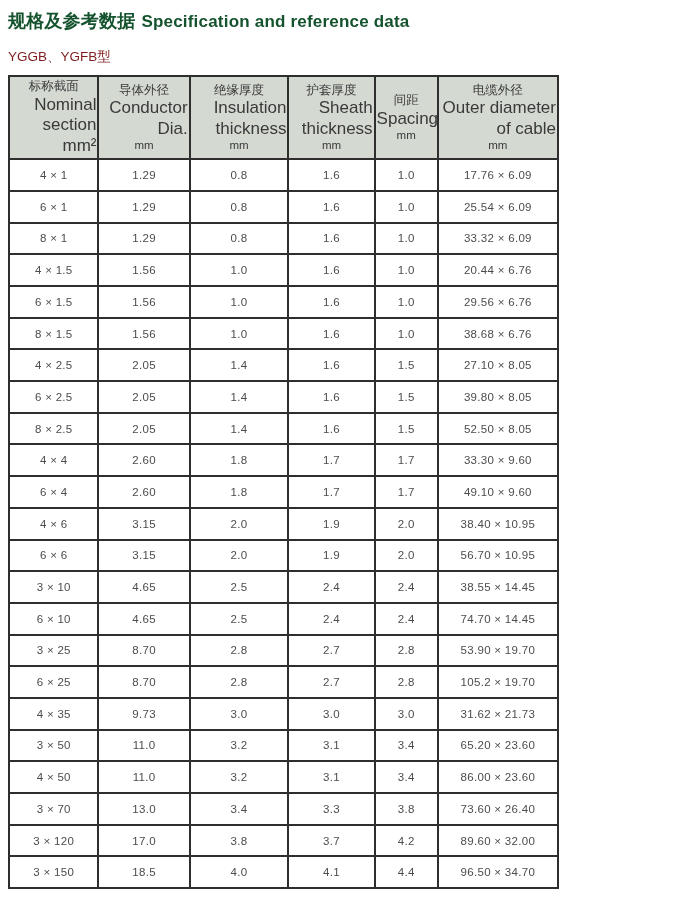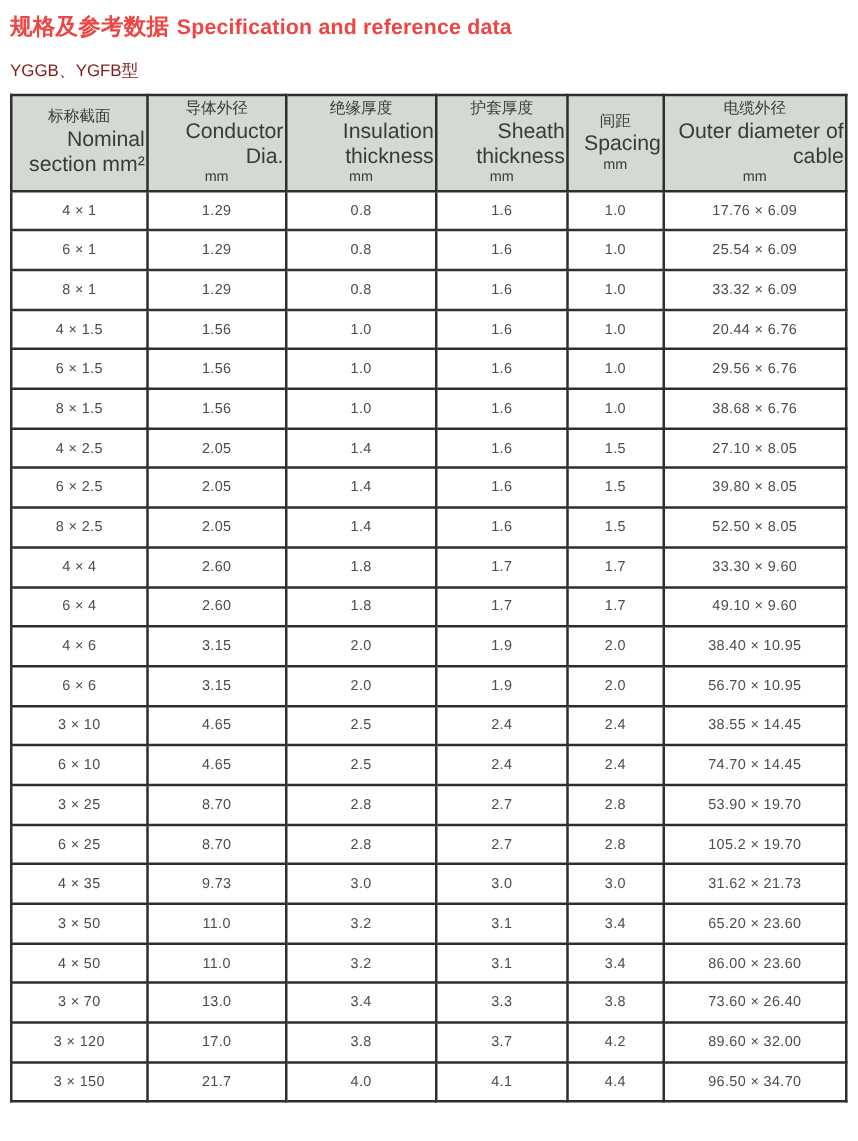--- a/index.html
+++ b/index.html
@@ -7,34 +7,34 @@
     width: 686px;
     background: #ffffff;
     font-family: "Liberation Sans", "DejaVu Sans", sans-serif;
   }
   body { height: 913px; padding: 7px 8px 8px 8px; overflow: hidden; }
 
   .doc-header { margin-bottom: 10px; }
   .doc-title {
     font-size: 17px;
     font-weight: bold;
-    color: #ef4444;
+    color: #14532d;
     letter-spacing: 0.2px;
     margin: 2px 0 16px 0;
     white-space: nowrap;
   }
   .doc-title .title-zh { font-size: 18px; margin-right: 6px; }
   .doc-subtitle {
     font-size: 13.5px;
     color: #7f1d1d;
     line-height: 1.22;
   }
 
   table.spec-table {
-    width: 670px;
+    width: 551px;
     border-collapse: collapse;
     table-layout: fixed;
     margin-top: 8px;
     padding-left: 16px;
   }
   .spec-table th, .spec-table td {
     border: 2px solid #2e2e2e;
     text-align: center;
     vertical-align: middle;
   }
@@ -287,20 +287,20 @@
       <tr>
     <td>3 × 120</td>
     <td>17.0</td>
     <td>3.8</td>
     <td>3.7</td>
     <td>4.2</td>
     <td>89.60 × 32.00</td>
   </tr>
       <tr>
     <td>3 × 150</td>
-    <td>21.7</td>
+    <td>18.5</td>
     <td>4.0</td>
     <td>4.1</td>
     <td>4.4</td>
     <td>96.50 × 34.70</td>
   </tr>
     </tbody>
 </table>
 
 </body></html>

